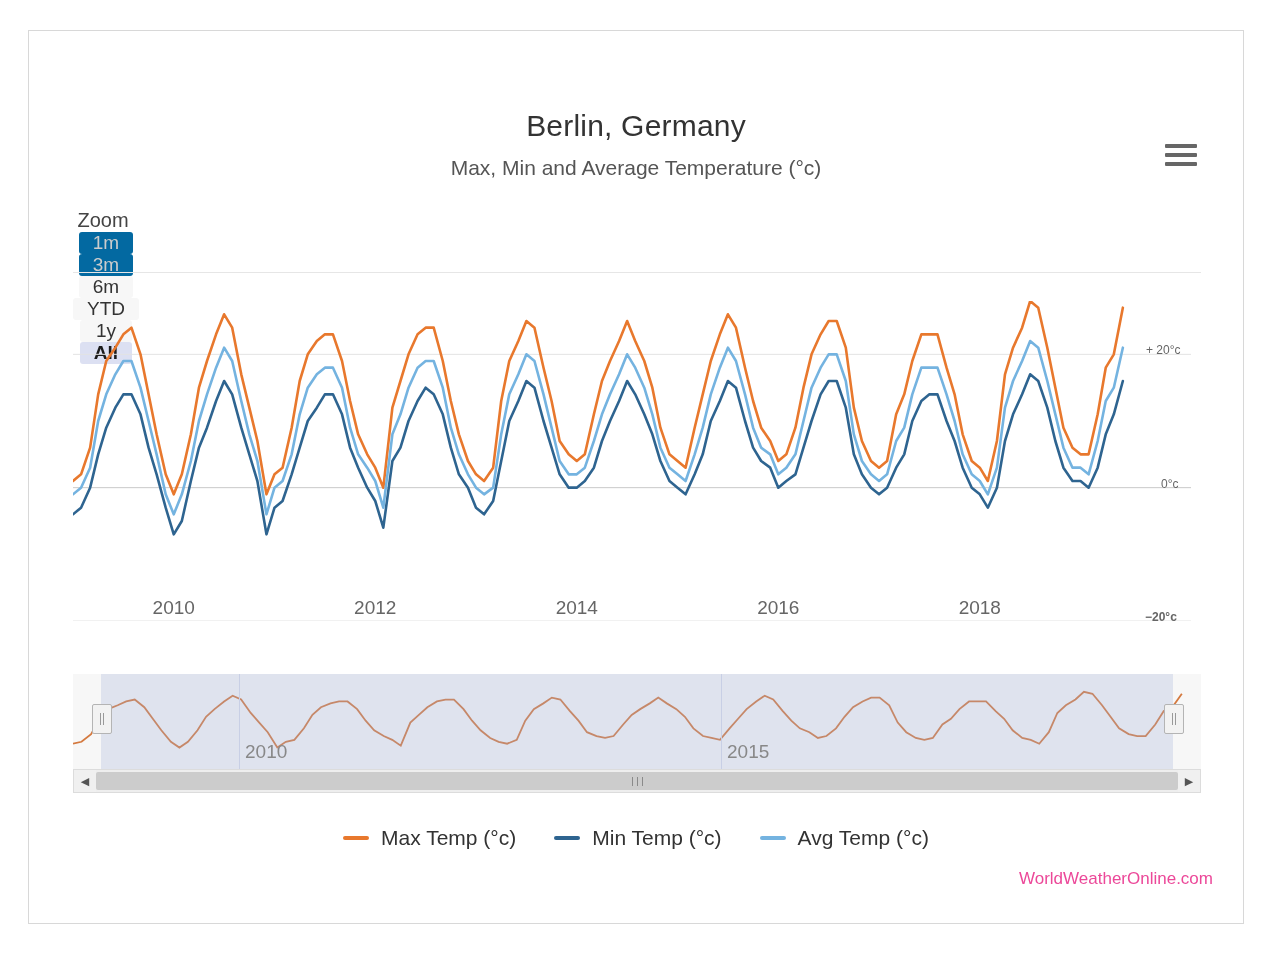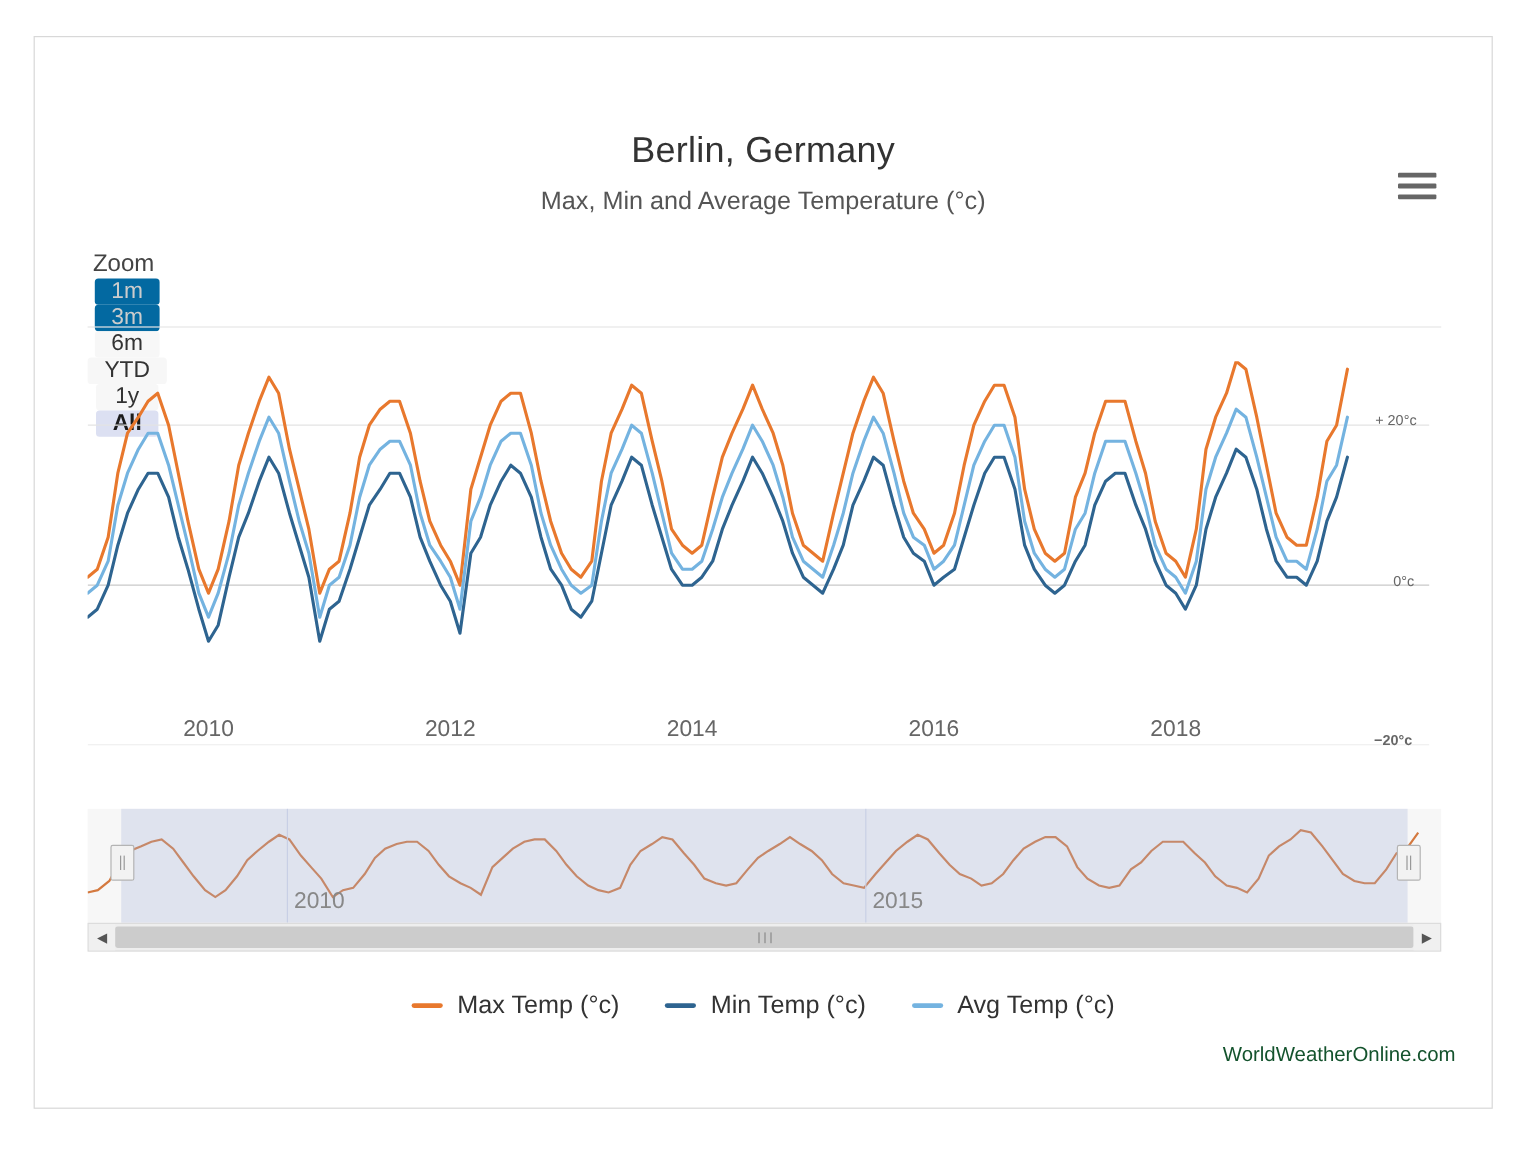--- a/index.html
+++ b/index.html
@@ -290,21 +290,21 @@
   .legend-text {
     font-size: 21px;
     font-weight: normal;
     color: #333333;
   }
   .credits {
     position: absolute;
     right: 30px;
     top: 838px;
     font-size: 17px;
-    color: #14532d;
+    color: #ec4899;
   }
 </style>
 </head>
 <body>
 
 <div class="page">
   <div class="frame">
 
     <div class="chart-title">Berlin, Germany</div>
     <div class="chart-subtitle">Max, Min and Average Temperature (°c)</div>

